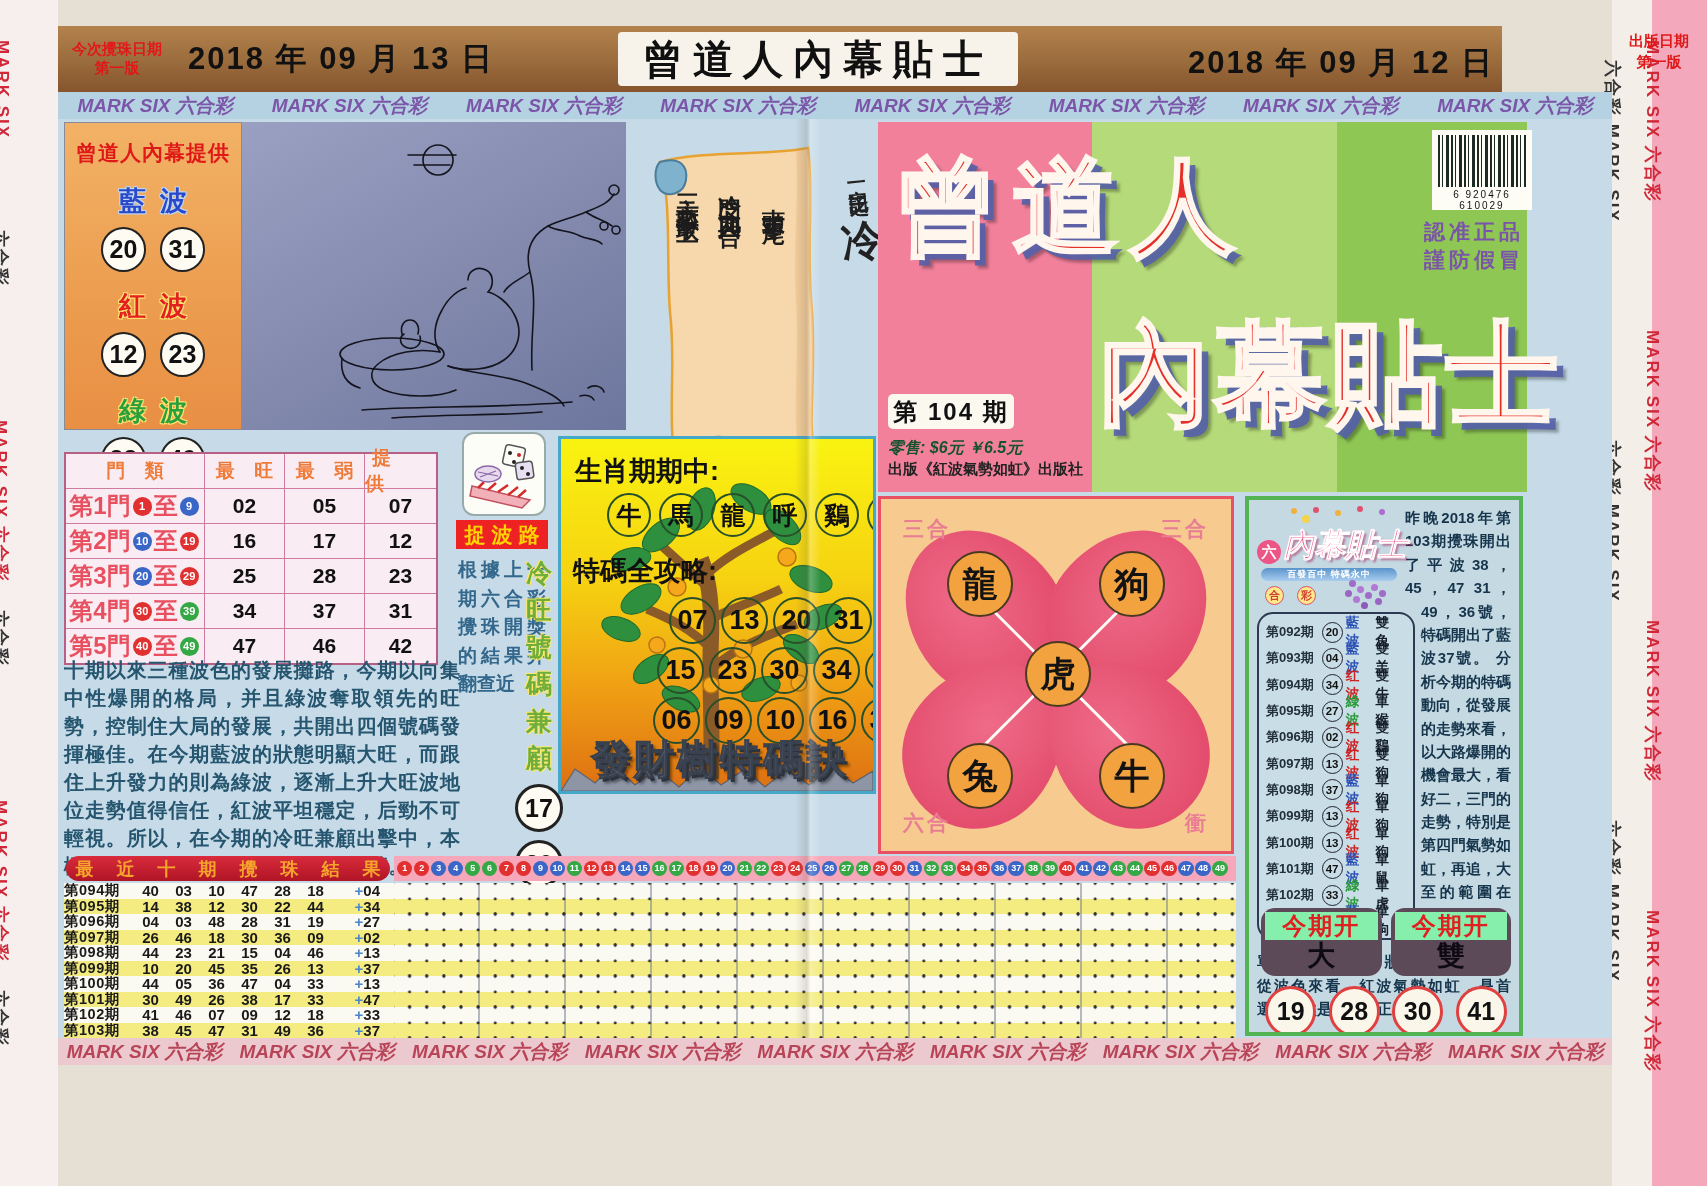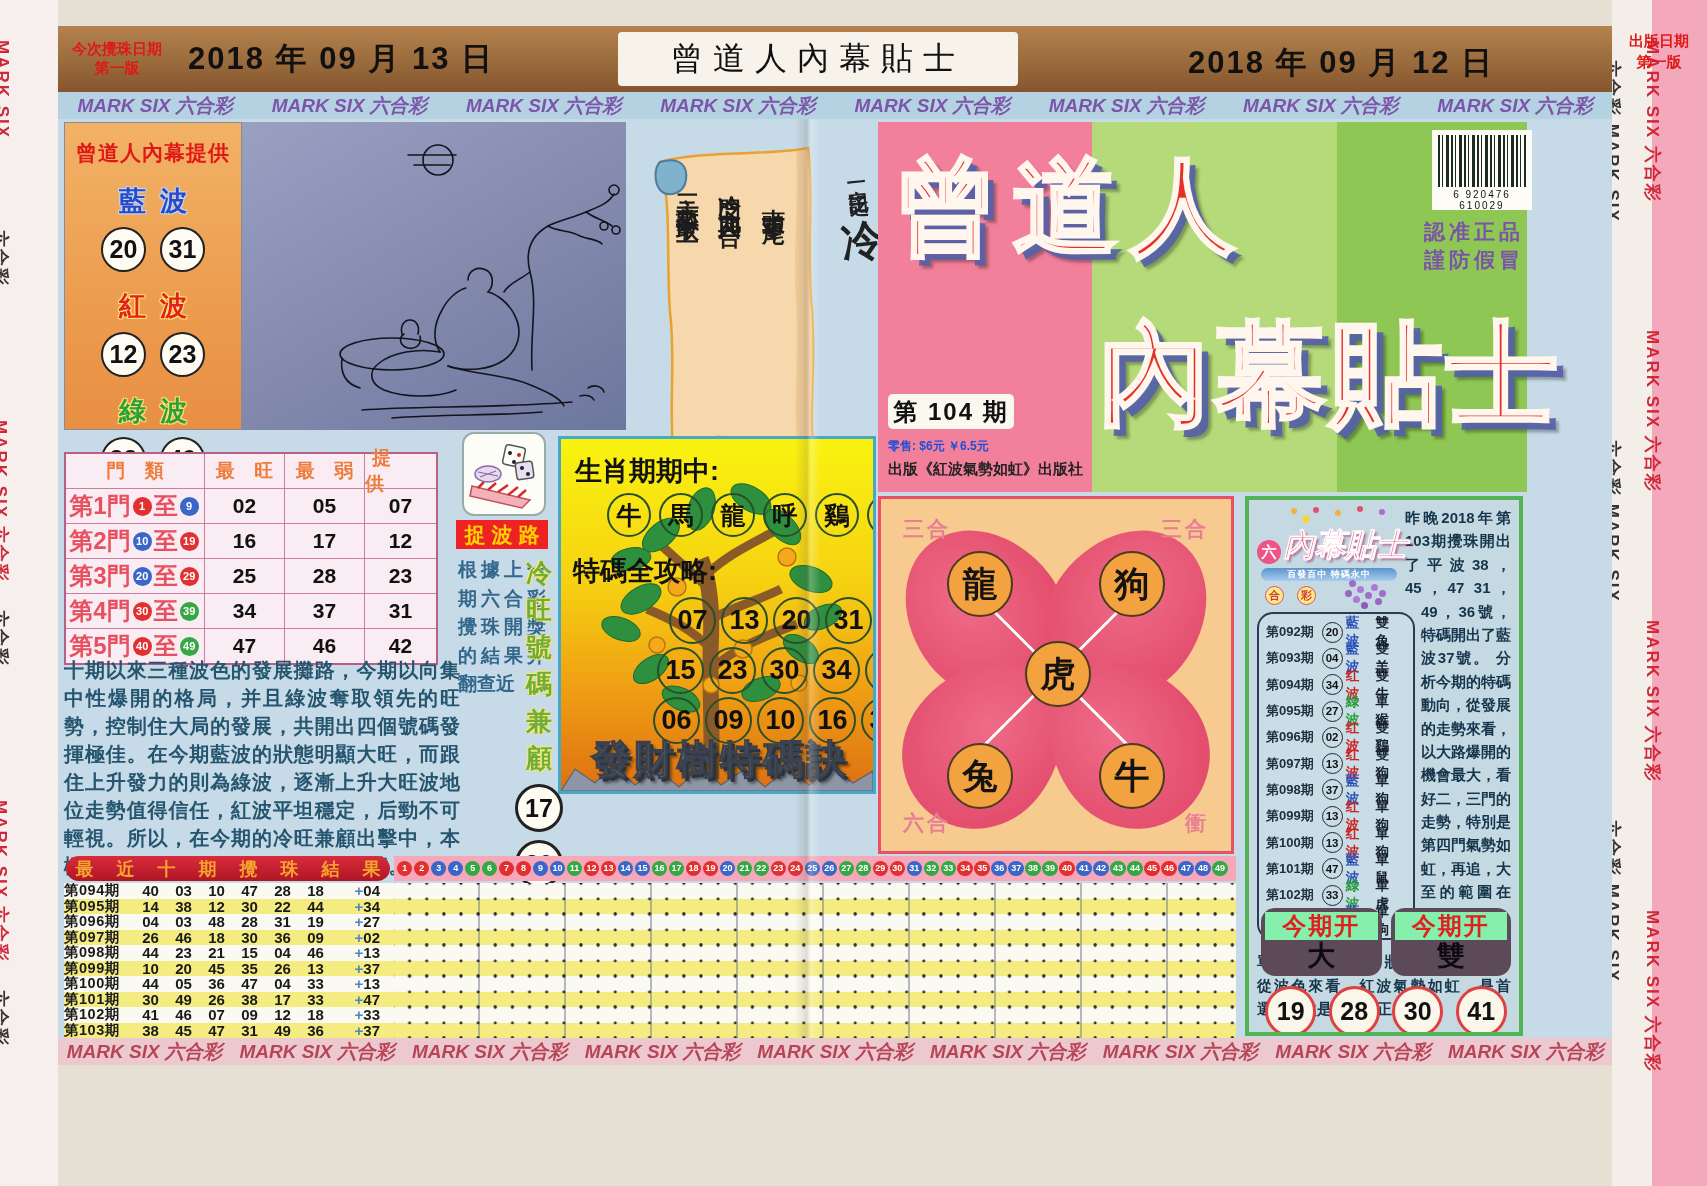--- a/index.html
+++ b/index.html
@@ -7,25 +7,25 @@
   .page{position:relative;width:1707px;height:1186px;background:#e6e0d4;overflow:hidden;}
   .abs{position:absolute;}
 
   
   .edge-left{left:0;top:0;width:58px;height:1186px;background:#f6efee;}
   .edge-right-white{left:1612px;top:0;width:40px;height:1186px;background:#f3efe8;}
   .edge-right-pink{left:1652px;top:0;width:55px;height:1186px;background:#f3a8bb;}
   .vtext{position:absolute;white-space:nowrap;font-weight:bold;transform:rotate(90deg);transform-origin:left top;font-size:17px;letter-spacing:2px;}
 
   
-  .header-bar{left:58px;top:26px;width:1554px;height:66px;background:linear-gradient(180deg,#b3824d 0%,#9a6b3c 55%,#86552e 100%);display:flex;align-items:center;}
+  .header-bar{left:58px;top:26px;width:1444px;height:66px;background:linear-gradient(180deg,#b3824d 0%,#9a6b3c 55%,#86552e 100%);display:flex;align-items:center;}
   .hdr-small{color:#e01818;font-weight:bold;font-size:15px;line-height:1.25;text-align:center;margin-left:14px;}
   .hdr-date{color:#111;font-weight:900;font-size:31px;letter-spacing:2px;margin-left:26px;}
   .title-box{position:absolute;left:560px;top:6px;width:400px;height:54px;background:#f7f3ea;border-radius:4px;display:flex;align-items:center;justify-content:center;}
-  .title-box span{font-size:32px;font-weight:400;color:#101010;letter-spacing:10px;}
+  .title-box span{font-size:40px;font-weight:700;color:#101010;letter-spacing:10px;}
   .hdr-date2{position:absolute;left:1130px;top:16px;color:#111;font-weight:900;font-size:31px;letter-spacing:2px;}
   .corner-pub{left:1614px;top:30px;color:#e01818;font-weight:bold;font-size:15px;line-height:1.4;text-align:center;width:90px;}
 
   
   .ms-strip{left:58px;width:1554px;height:27px;display:flex;align-items:center;justify-content:space-around;overflow:hidden;}
   .ms-top{top:92px;background:#b4d2e2;}
   .ms-bottom{top:1038px;background:#ecc9cf;}
   .ms-strip span{font-weight:900;font-style:italic;font-size:19px;white-space:nowrap;}
   .ms-top span{color:#7b55a8;}
   .ms-bottom span{color:#b84457;}
@@ -81,21 +81,21 @@
   .tp-nb{width:43px;height:43px;border:2.5px solid #274f2a;border-radius:50%;display:flex;align-items:center;justify-content:center;font-size:27px;font-weight:900;color:#101010;}
   .tp-3d{position:absolute;left:10px;bottom:4px;width:298px;text-align:center;font-size:40px;font-weight:900;letter-spacing:3px;color:#5d6677;-webkit-text-stroke:1px #39404e;text-shadow:3px 3px 0 #2c333d,5px 5px 3px rgba(0,0,0,.45);}
 
   
   .band-pink{left:878px;top:122px;width:214px;height:370px;background:#f2809b;}
   .band-green1{left:1092px;top:122px;width:245px;height:370px;background:#b5da79;}
   .band-green2{left:1337px;top:122px;width:190px;height:370px;background:#8fc754;}
   .mast1{left:895px;top:138px;font-size:104px;font-weight:900;color:#e5302a;-webkit-text-stroke:3px #fff6ee;text-shadow:7px 7px 0 rgba(84,96,170,.9),10px 10px 3px rgba(0,0,0,.3);letter-spacing:14px;white-space:nowrap;}
   .mast2{left:1098px;top:300px;font-size:112px;font-weight:900;color:#e5302a;-webkit-text-stroke:3px #fff6ee;text-shadow:8px 8px 0 rgba(84,96,170,.9),11px 11px 3px rgba(0,0,0,.3);letter-spacing:4px;white-space:nowrap;}
   .issuebox{left:888px;top:394px;width:126px;height:35px;background:#fbf8ef;border-radius:5px;display:flex;align-items:center;justify-content:center;font-size:24px;font-weight:900;color:#111;letter-spacing:2px;}
-  .priceln{left:888px;top:438px;font-size:12px;font-weight:bold;color:#1d4ed8;}
+  .priceln{left:888px;top:438px;font-size:16px;font-weight:bold;color:#14532d;font-style:italic;}
   .publn{left:888px;top:460px;font-size:15px;font-weight:bold;color:#222;}
   .barcodebox{left:1432px;top:130px;width:100px;height:80px;background:#fdfdf5;padding:5px 6px 3px 6px;box-sizing:border-box;}
   .bars{height:52px;background:repeating-linear-gradient(90deg,#1c2a24 0 2px,#fdfdf5 2px 4px,#1c2a24 4px 5px,#fdfdf5 5px 8px,#1c2a24 8px 11px,#fdfdf5 11px 13px);}
   .barnum{font-size:10px;color:#111;text-align:center;letter-spacing:2px;margin-top:2px;}
   .authentic{left:1424px;top:218px;font-size:21px;font-weight:900;color:#7a54a8;line-height:1.35;letter-spacing:4px;}
 
   
   .flower{left:878px;top:496px;width:356px;height:358px;border:3px solid #e85063;box-sizing:border-box;background:#f7ca90;overflow:hidden;}
   .petal{position:absolute;width:150px;height:175px;background:radial-gradient(ellipse at 45% 40%,#ee6b88 0%,#e44d6d 75%);border-radius:50% 50% 50% 50%/55% 55% 45% 45%;}
   .f-corner{position:absolute;font-size:21px;font-weight:bold;color:#e87d93;letter-spacing:3px;}

